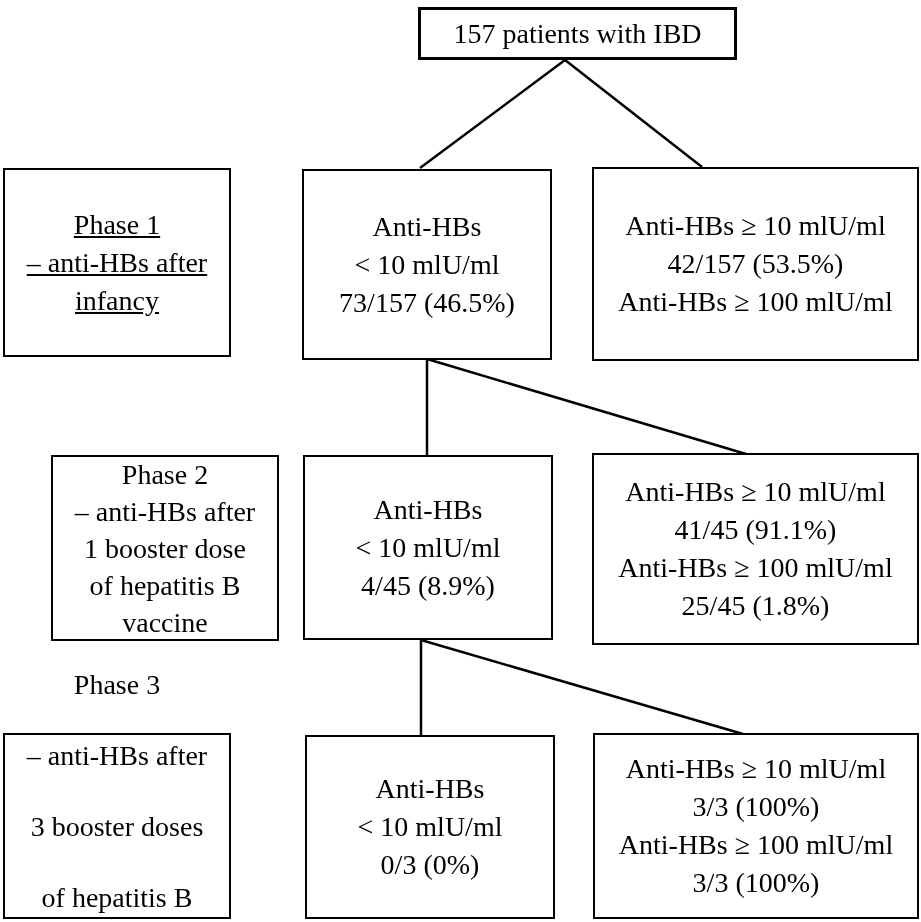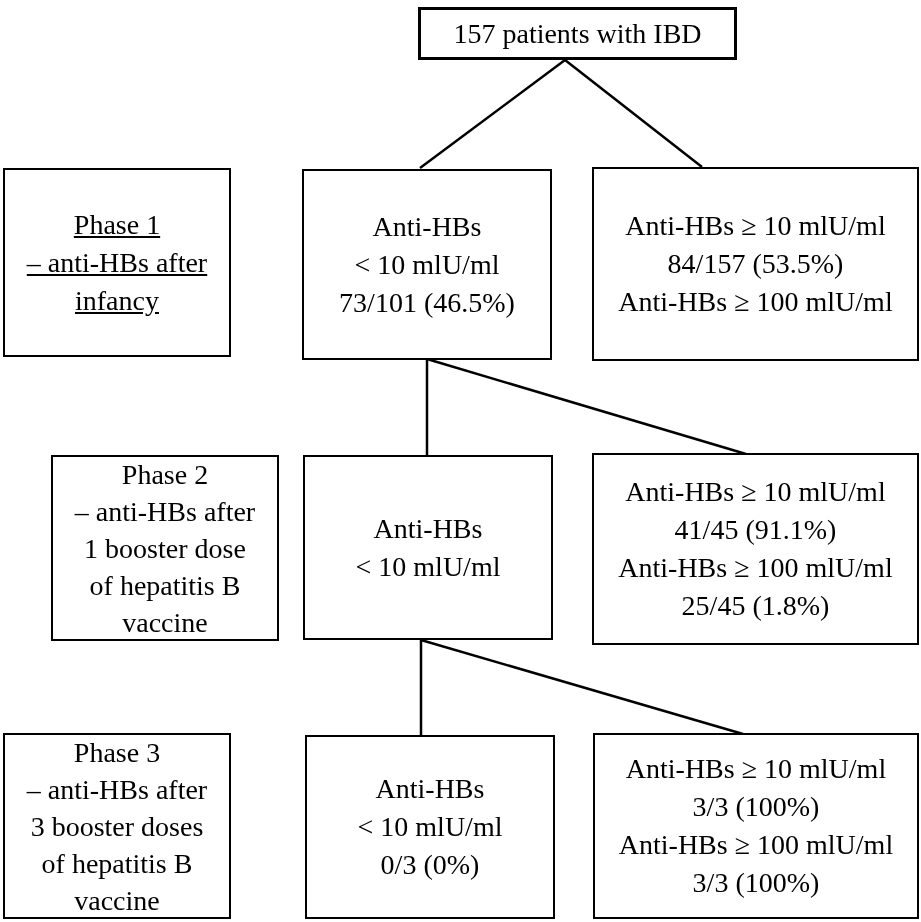--- a/index.html
+++ b/index.html
@@ -40,21 +40,21 @@
     white-space: nowrap;
     display: block;
   }
   .b-root   { left: 418px; top: 7px;   width: 319px; height: 53px;  border-width: 3px; }
   .b1-phase { left: 3px;   top: 168px; width: 228px; height: 189px; text-decoration: underline; }
   .b1-low   { left: 302px; top: 169px; width: 250px; height: 191px; }
   .b1-high  { left: 592px; top: 167px; width: 327px; height: 194px; }
   .b2-phase { left: 3px;   top: 455px; width: 228px; height: 186px; line-height: 37px; margin-left: 48px; }
   .b2-low   { left: 303px; top: 455px; width: 250px; height: 185px; }
   .b2-high  { left: 592px; top: 453px; width: 327px; height: 192px; }
-  .b3-phase { left: 3px;   top: 733px; width: 228px; height: 186px; line-height: 37px; }
+  .b3-phase { left: 3px;   top: 733px; width: 228px; height: 186px; line-height: 37px; gap: 34px; }
   .b3-low   { left: 305px; top: 735px; width: 250px; height: 184px; }
   .b3-high  { left: 593px; top: 733px; width: 326px; height: 186px; }
 </style>
 </head>
 <body>
 
 <div class="stage">
 
   <svg class="connectors" width="921" height="922" viewBox="0 0 921 922">
     <line x1="565" y1="60" x2="420" y2="168" stroke="#000000" stroke-width="2.5"></line>
@@ -70,38 +70,39 @@
   </div>
 
   <div class="node b1-phase">
     <span class="ln">Phase 1</span>
     <span class="ln">– anti-HBs after</span>
     <span class="ln">infancy</span>
   </div>
   <div class="node b1-low">
     <span class="ln">Anti-HBs</span>
     <span class="ln">&lt; 10 mlU/ml</span>
-    <span class="ln">73/101 (46.5%)</span>
+    <span class="ln">73/157 (46.5%)</span>
   </div>
   <div class="node b1-high">
     <span class="ln">Anti-HBs ≥ 10 mlU/ml</span>
-    <span class="ln">84/157 (53.5%)</span>
+    <span class="ln">42/157 (53.5%)</span>
     <span class="ln">Anti-HBs ≥ 100 mlU/ml</span>
   </div>
 
   <div class="node b2-phase">
     <span class="ln">Phase 2</span>
     <span class="ln">– anti-HBs after</span>
     <span class="ln">1 booster dose</span>
     <span class="ln">of hepatitis B</span>
     <span class="ln">vaccine</span>
   </div>
   <div class="node b2-low">
     <span class="ln">Anti-HBs</span>
     <span class="ln">&lt; 10 mlU/ml</span>
+    <span class="ln">4/45 (8.9%)</span>
   </div>
   <div class="node b2-high">
     <span class="ln">Anti-HBs ≥ 10 mlU/ml</span>
     <span class="ln">41/45 (91.1%)</span>
     <span class="ln">Anti-HBs ≥ 100 mlU/ml</span>
     <span class="ln">25/45 (1.8%)</span>
   </div>
 
   <div class="node b3-phase">
     <span class="ln">Phase 3</span>

